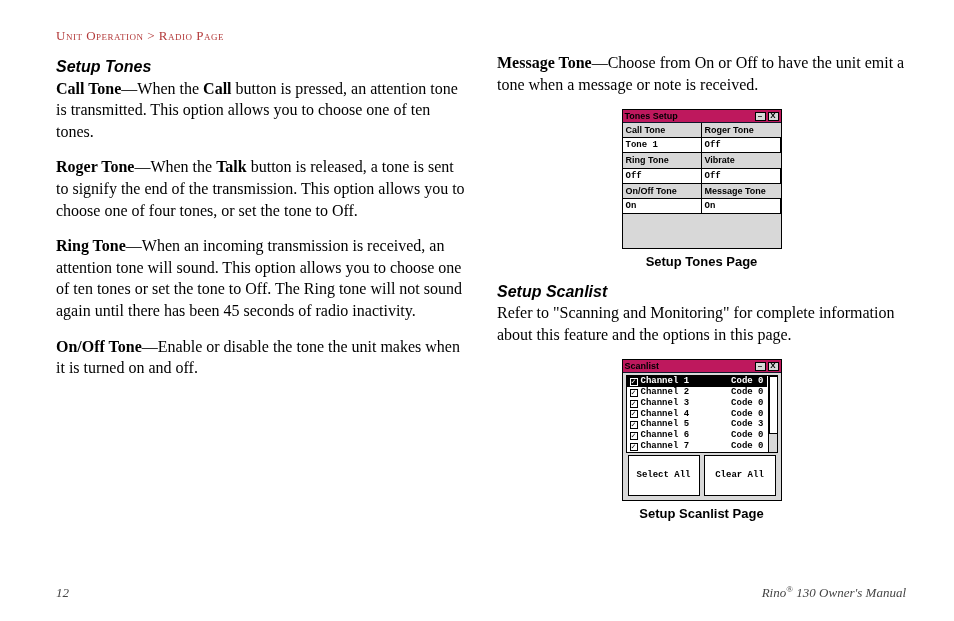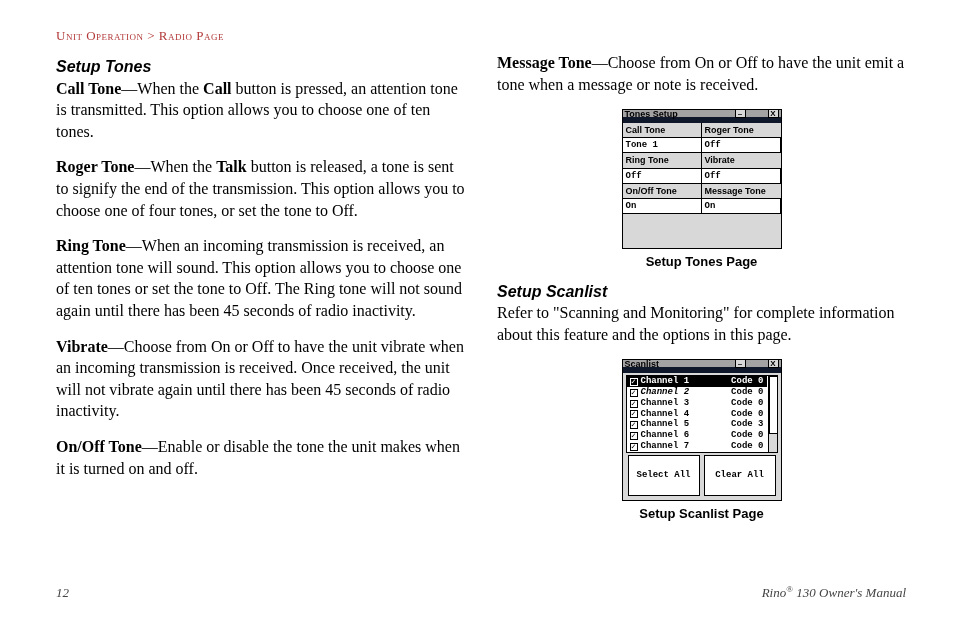--- a/index.html
+++ b/index.html
@@ -67,26 +67,25 @@
     border: 1px solid #000;
     width: 160px;
     font-family: Tahoma, Arial, sans-serif;
     font-size: 9px;
     background: #d8d8d8;
     text-align: left;
   }
   .titlebar {
     display: flex;
     align-items: center;
-    background: #a3a3a3;
-    border-bottom: 6px solid #0f172a;
+    background: #be185d;
+    border-bottom: 1px solid #0f172a;
     height: 13px;
     padding: 0 2px;
     font-weight: bold;
-    gap: 20px;
   }
   .titlebar .t-title { flex: 1; font-size: 9px; }
   .titlebar .t-btn {
     width: 11px; height: 9px;
     border: 1px solid #000;
     margin-left: 2px;
     background: #d8d8d8;
     display: inline-flex; align-items: center; justify-content: center;
     font-size: 8px; line-height: 1;
   }
@@ -208,23 +207,20 @@
     </div>
 
     <div class="para">
       <span class="b">Roger Tone</span><span>—When the </span><span class="b">Talk</span><span> button is released, a tone is sent to signify the end of the transmission. This option allows you to choose one of four tones, or set the tone to Off.</span>
     </div>
 
     <div class="para">
       <span class="b">Ring Tone</span><span>—When an incoming transmission is received, an attention tone will sound. This option allows you to choose one of ten tones or set the tone to Off. The Ring tone will not sound again until there has been 45 seconds of radio inactivity.</span>
     </div>
 
-    <div class="para">
-      <span class="b">Vibrate</span><span>—Choose from On or Off to have the unit vibrate when an incoming transmission is received. Once received, the unit will not vibrate again until there has been 45 seconds of radio inactivity.</span>
-    </div>
 
     <div class="para">
       <span class="b">On/Off Tone</span><span>—Enable or disable the tone the unit makes when it is turned on and off.</span>
     </div>
   </div>
 
   <div class="col right">
     <div class="para">
       <span class="b">Message Tone</span><span>—Choose from On or Off to have the unit emit a tone when a message or note is received.</span>
     </div>
@@ -270,21 +266,21 @@
         </div>
         <div class="scan-body">
           <div class="scan-list" id="scan-list">
             <div class="scan-row sel">
                 <span class="chk">✓</span>
                 <span style="flex: 1 1 0%;">Channel 1</span>
                 <span>Code 0</span>
               </div>
               <div class="scan-row">
                 <span class="chk">✓</span>
-                <span style="flex: 1 1 0%; font-style: italic;">Channel 2</span>
+                <span style="flex: 1 1 0%;">Channel 2</span>
                 <span>Code 0</span>
               </div>
               <div class="scan-row">
                 <span class="chk">✓</span>
                 <span style="flex: 1 1 0%;">Channel 3</span>
                 <span>Code 0</span>
               </div>
               <div class="scan-row">
                 <span class="chk">✓</span>
                 <span style="flex: 1 1 0%;">Channel 4</span>

